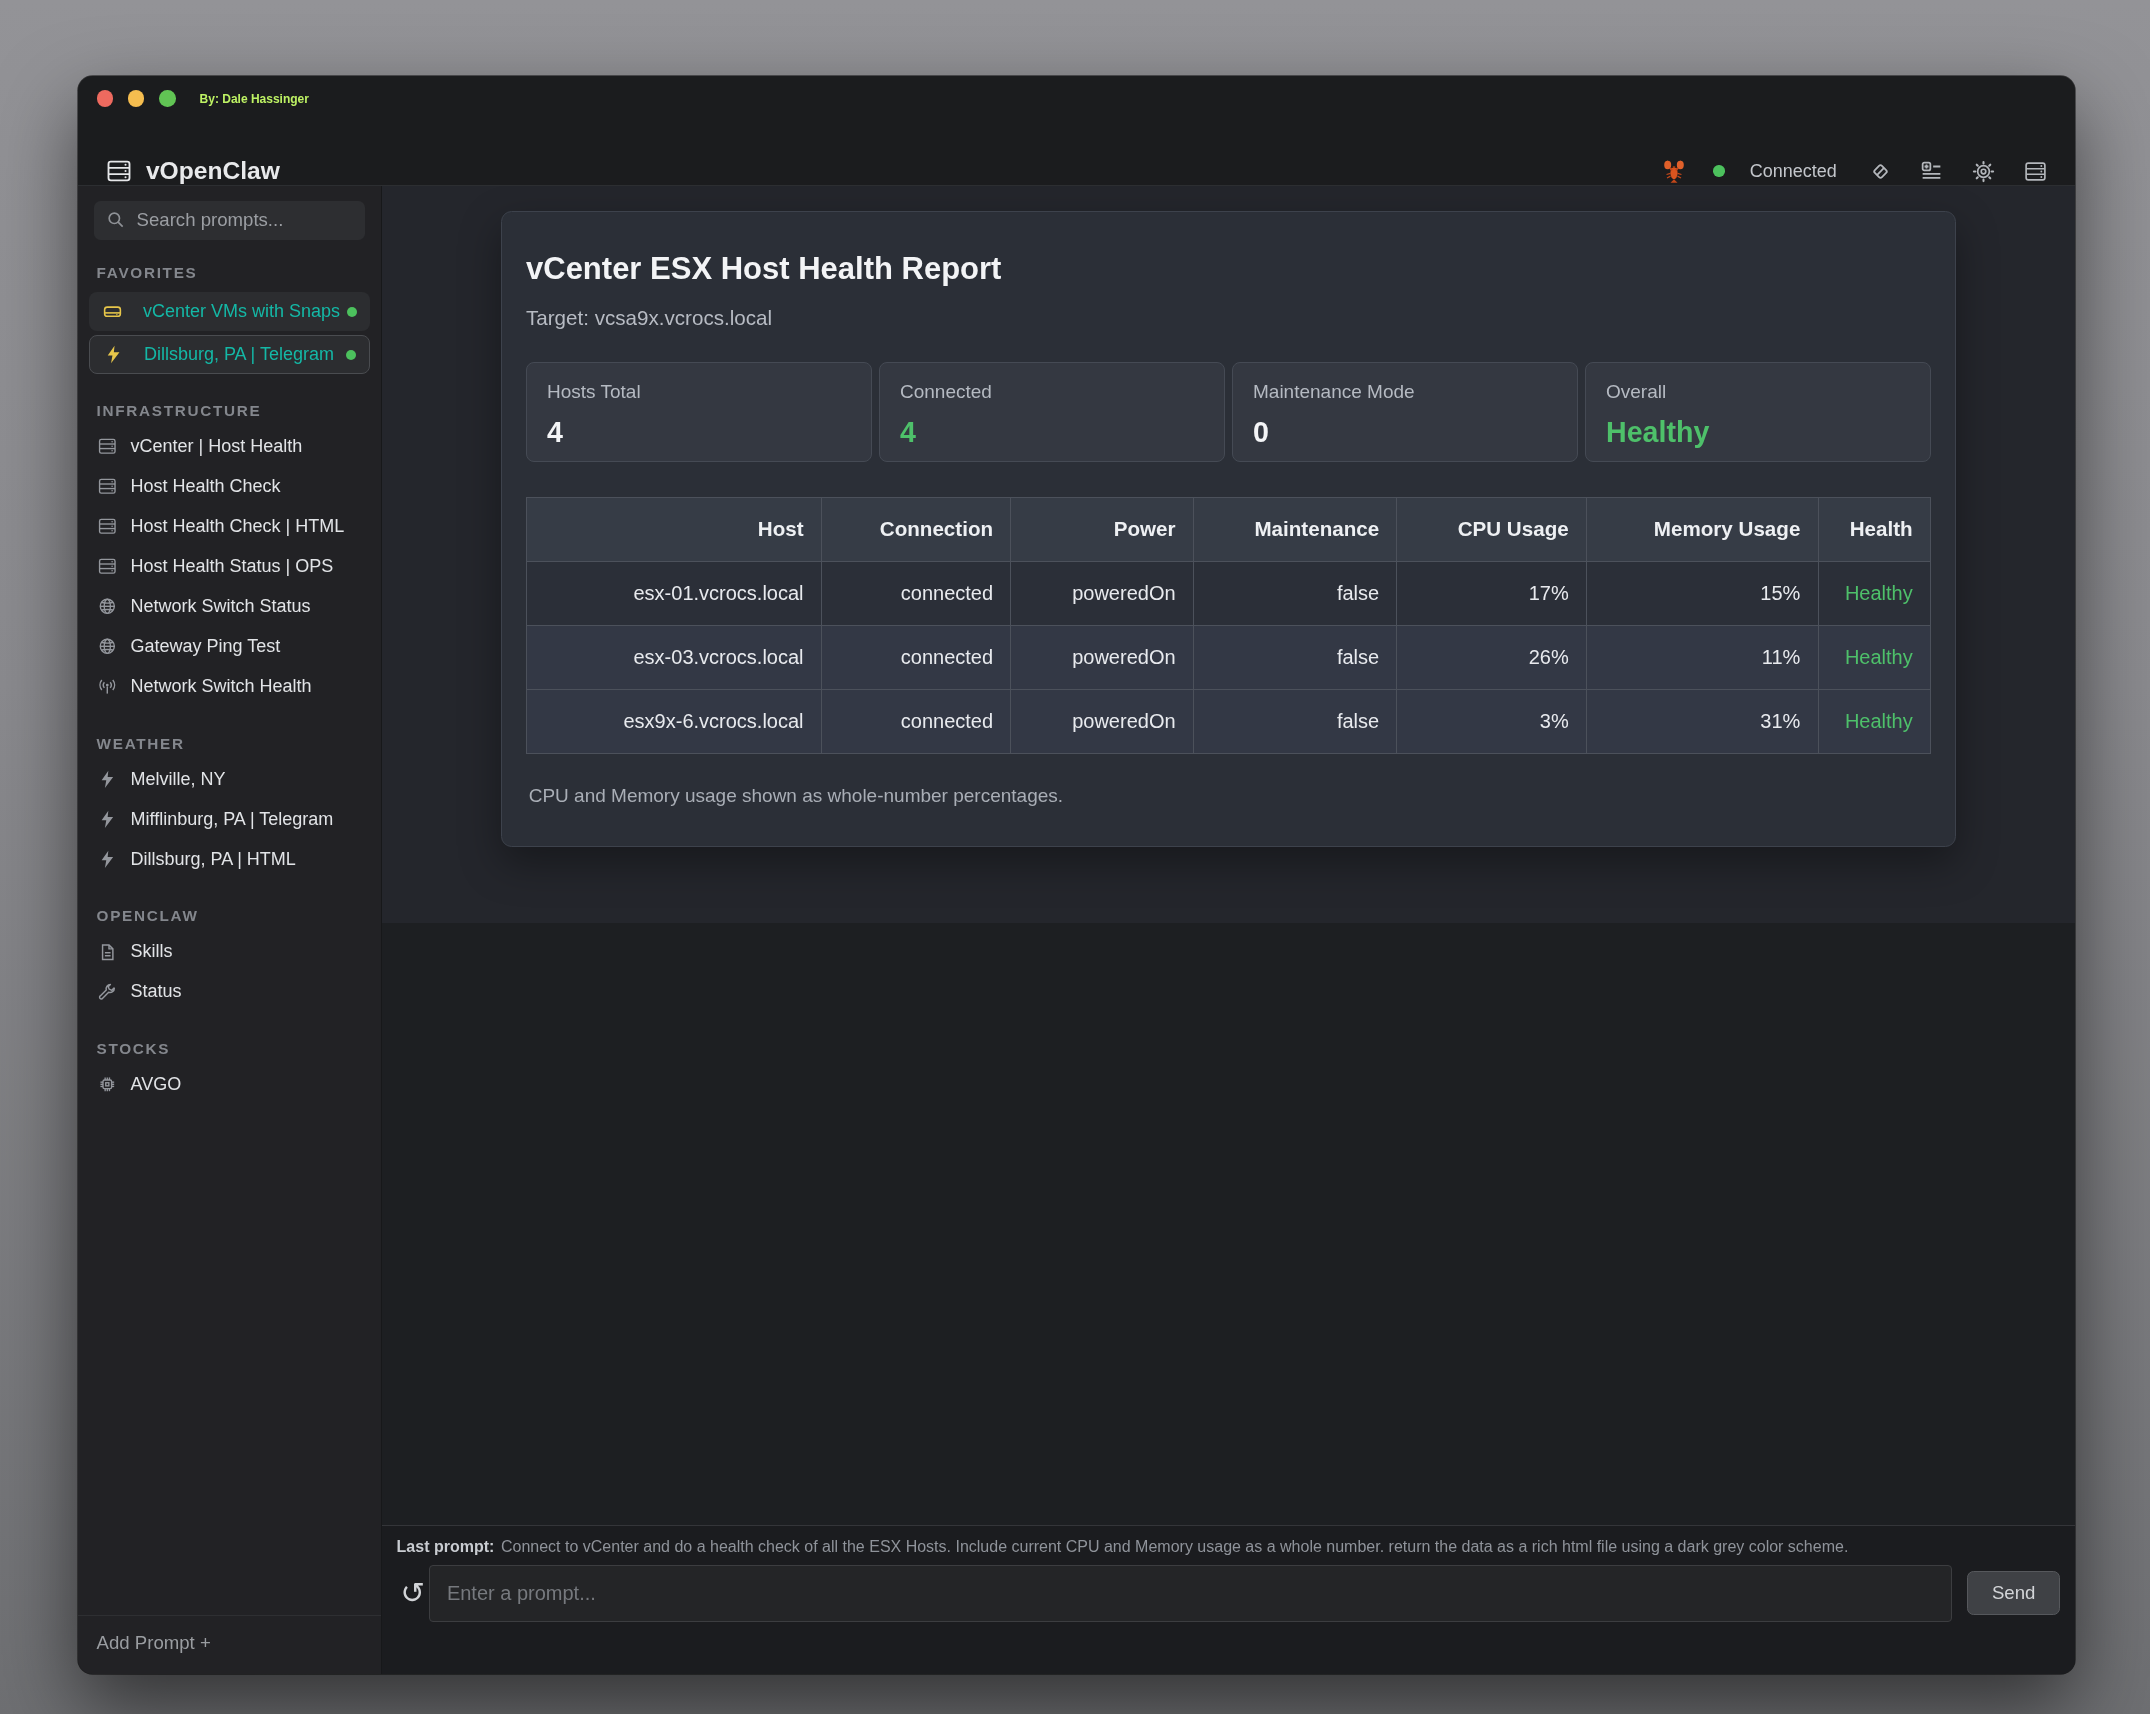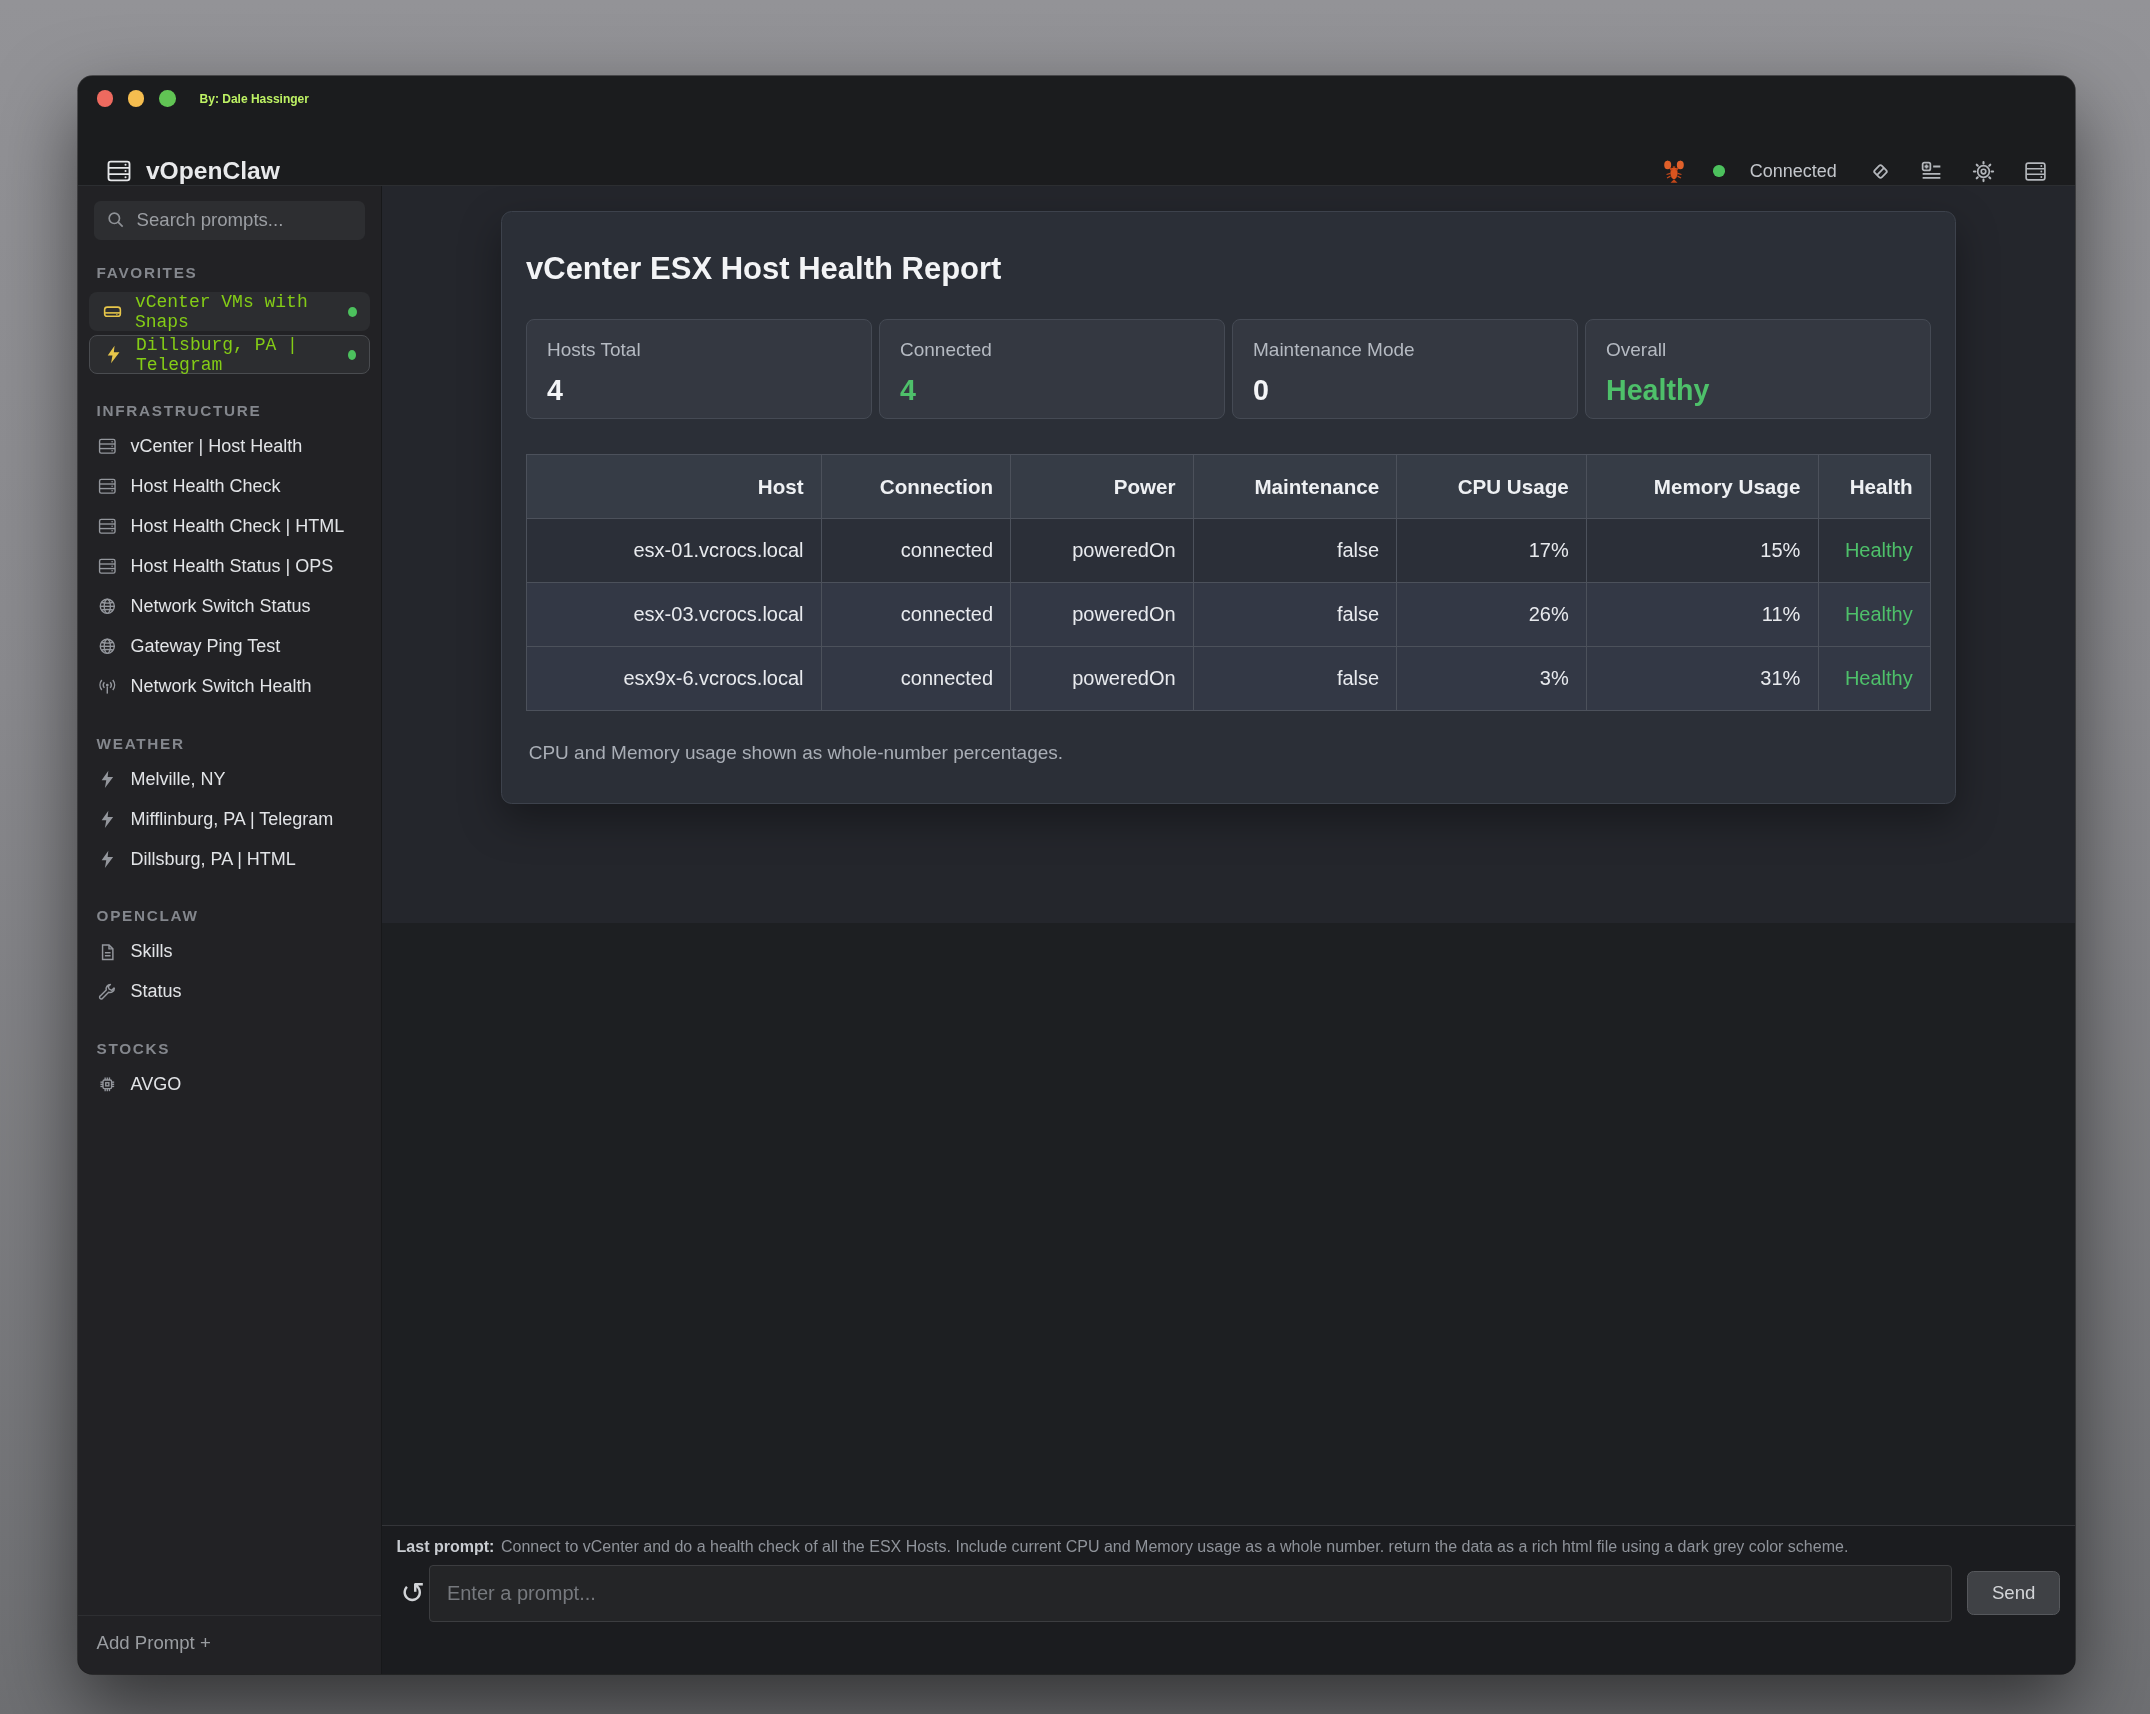--- a/index.html
+++ b/index.html
@@ -43,21 +43,21 @@
   .caret { width:1.3px; height:21px; background:#cfd1d4; margin-left:9.3px; }
   .search input { flex:1; background:transparent; border:none; outline:none; font-size:18.6px; color:#dddee0; padding-left:1.3px; font-family:inherit; }
   .search input::placeholder { color:#9b9ea3; }
 
   .section-label { margin:28px 18.6px 6.6px; font-size:15.3px; font-weight:700; letter-spacing:1.7px; color:#84878d; }
   .section-label.first { margin-top:24px; }
 
   .fav-item { margin:4px 10.6px 0; height:39px; border-radius:8px; background:#2c2d30; display:flex; align-items:center; padding:0 13.3px; cursor:pointer; }
   .fav-item.outlined { border:0.7px solid #4a4c50; }
   .fav-item .icon { width:21px; height:21px; color:#e7c64a; flex:0 0 auto; }
-  .fav-item .lbl { margin-left:12px; font-size:18px; color:#84cc16;font-family:Liberation Mono, monospace; }
+  .fav-item .lbl { margin-left:20px; font-size:18px; color:#14b8a6; }
   .fav-dot { margin-left:auto; width:10px; height:10px; border-radius:50%; background:#4cc15d; }
 
   .side-item { height:40px; display:flex; align-items:center; padding:0 18.6px; cursor:pointer; }
   .side-item .icon { width:20.6px; height:20.6px; color:#94979d; flex:0 0 auto; }
   .side-item .lbl { margin-left:13.3px; font-size:18px; color:#e2e4e7; }
 
   .sidebar-spacer { flex:1; }
   .sidebar-footer { border-top:1.3px solid #2e2f32; padding:16px 18.6px 20px; }
   .add-prompt { font-size:18.6px; color:#9a9da1; cursor:pointer; background:none; border:none; font-family:inherit; }
 
@@ -369,20 +369,21 @@
       <div class="sidebar-footer">
         <button class="add-prompt">Add Prompt +</button>
       </div>
     </div>
 
     <div class="content">
 
       <div class="viewer">
         <div class="report-card">
           <div class="report-title">vCenter ESX Host Health Report</div>
+          <div class="report-target">Target: vcsa9x.vcrocs.local</div>
 
           <div class="stats">
             <div class="stat">
               <div class="stat-label">Hosts Total</div>
               <div class="stat-value">4</div>
             </div>
             <div class="stat">
               <div class="stat-label">Connected</div>
               <div class="stat-value green">4</div>
             </div>

